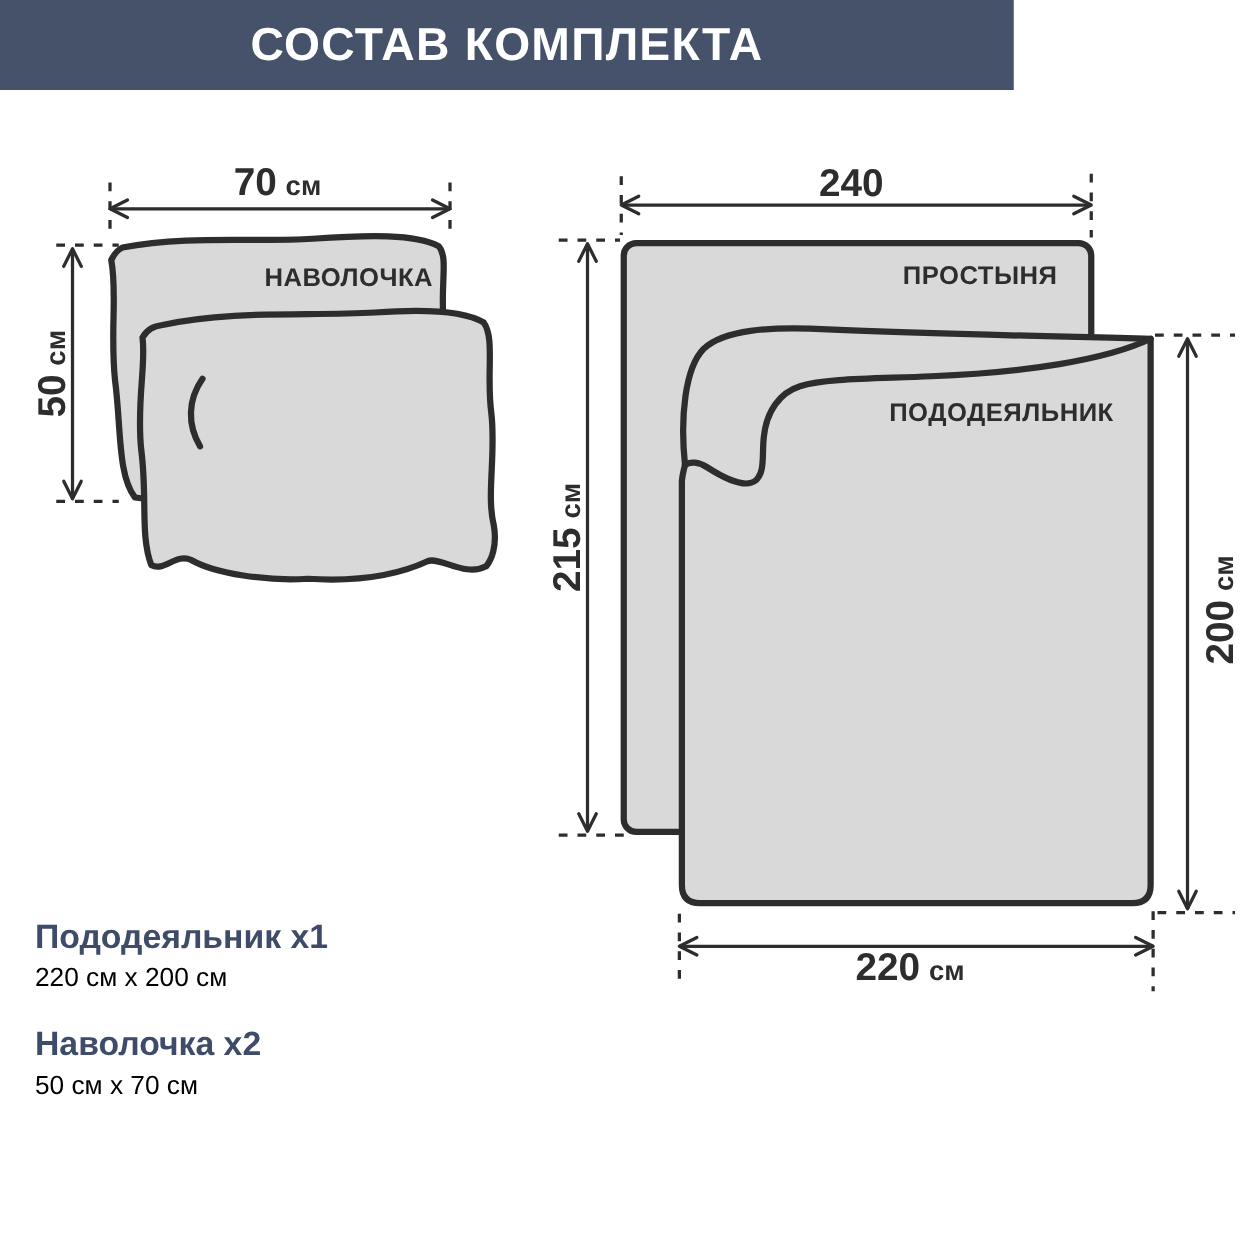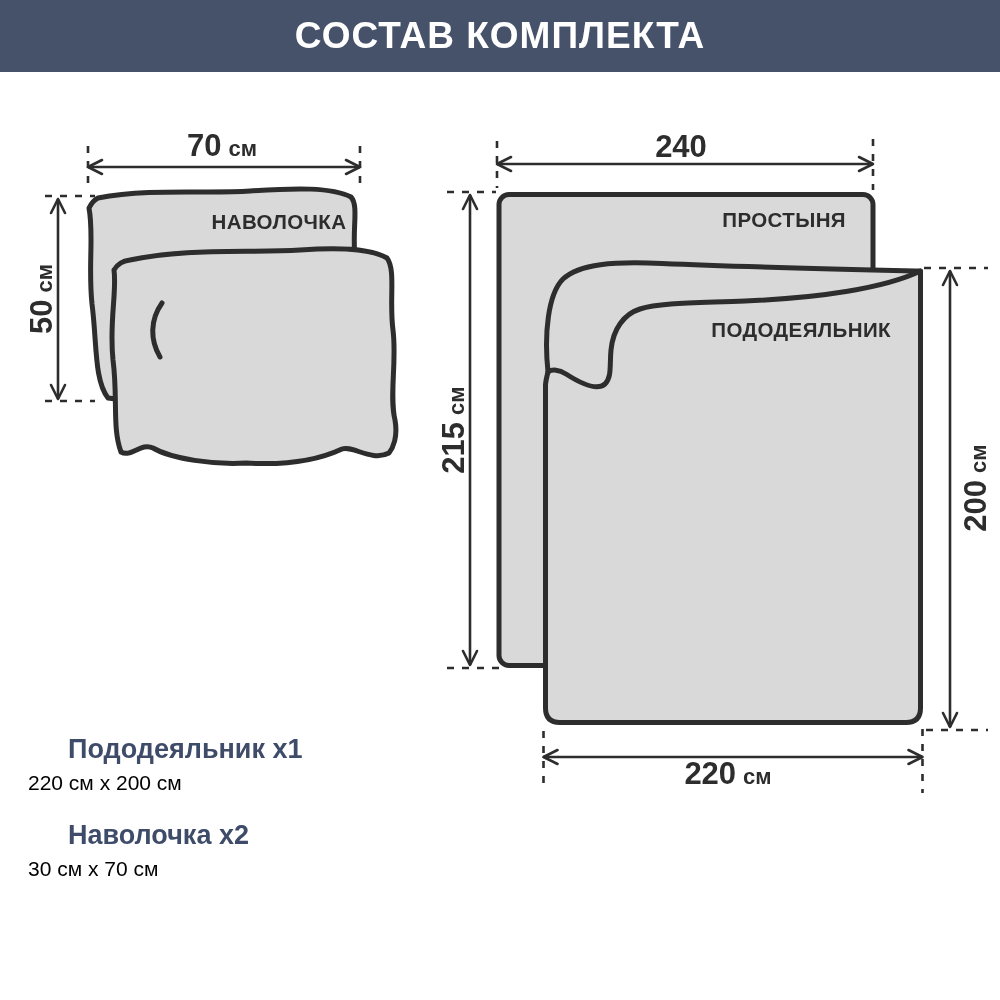--- a/index.html
+++ b/index.html
@@ -1,39 +1,39 @@
 <!DOCTYPE html>
 <html><head>
 <meta charset="utf-8">
 <style>
   html,body{margin:0;padding:0;}
   body{
     width:1000px;height:1000px;background:#ffffff;position:relative;overflow:hidden;
     font-family:"Liberation Sans",sans-serif;
   }
   .header{
-    position:absolute;top:0;left:0;width:1000px;height:72px;background:#46526a;
+    position:absolute;top:0;left:0;width:811px;height:72px;background:#46526a;
     display:flex;align-items:center;justify-content:center;
   }
   .header-title{
     color:#ffffff;font-size:37px;font-weight:700;letter-spacing:1px;
   }
   svg.diagram{position:absolute;top:0;left:0;display:block;}
   .fabric{fill:#d9d9d9;stroke:#2d2d2d;stroke-width:5;stroke-linejoin:round;}
   .fold{fill:none;stroke:#2d2d2d;stroke-width:5;stroke-linecap:round;stroke-linejoin:round;}
   .crease{fill:none;stroke:#2d2d2d;stroke-width:5;stroke-linecap:round;}
   .dim{stroke:#2d2d2d;stroke-width:2.6;fill:none;}
   .dash{stroke:#2d2d2d;stroke-width:2.6;fill:none;stroke-dasharray:7 8;}
   svg text{fill:#2d2d2d;}
   .dim-num{font-size:31px;font-weight:700;}
   .dim-unit{font-size:22px;font-weight:700;}
   .shape-label{font-size:20.5px;font-weight:700;letter-spacing:0.4px;}
   .legend{position:absolute;left:28px;top:734px;}
   .legend-item{margin-bottom:25px;}
-  .legend-title{font-size:27px;font-weight:600;color:#3e4b69;margin-bottom:6px;margin-left:40px;}
+  .legend-title{font-size:27px;font-weight:600;color:#3e4b69;margin-bottom:6px;}
   .legend-size{font-size:21px;font-weight:400;color:#000000;}
 </style>
 </head>
 <body>
 
 <div class="header">
   <div class="header-title">СОСТАВ КОМПЛЕКТА</div>
 </div>
 
 <svg class="diagram" width="1000" height="1000" viewBox="0 0 1000 1000" xmlns="http://www.w3.org/2000/svg">
@@ -155,15 +155,15 @@
 
 <div class="legend">
   <div class="legend-item">
     <div class="legend-title">Пододеяльник x1</div>
     <div class="legend-size">220 см x 200 см</div>
   </div>
   <div class="legend-item">
   </div>
   <div class="legend-item">
     <div class="legend-title">Наволочка x2</div>
-    <div class="legend-size">30 см x 70 см</div>
+    <div class="legend-size">50 см x 70 см</div>
   </div>
 </div>
 
 </body></html>

